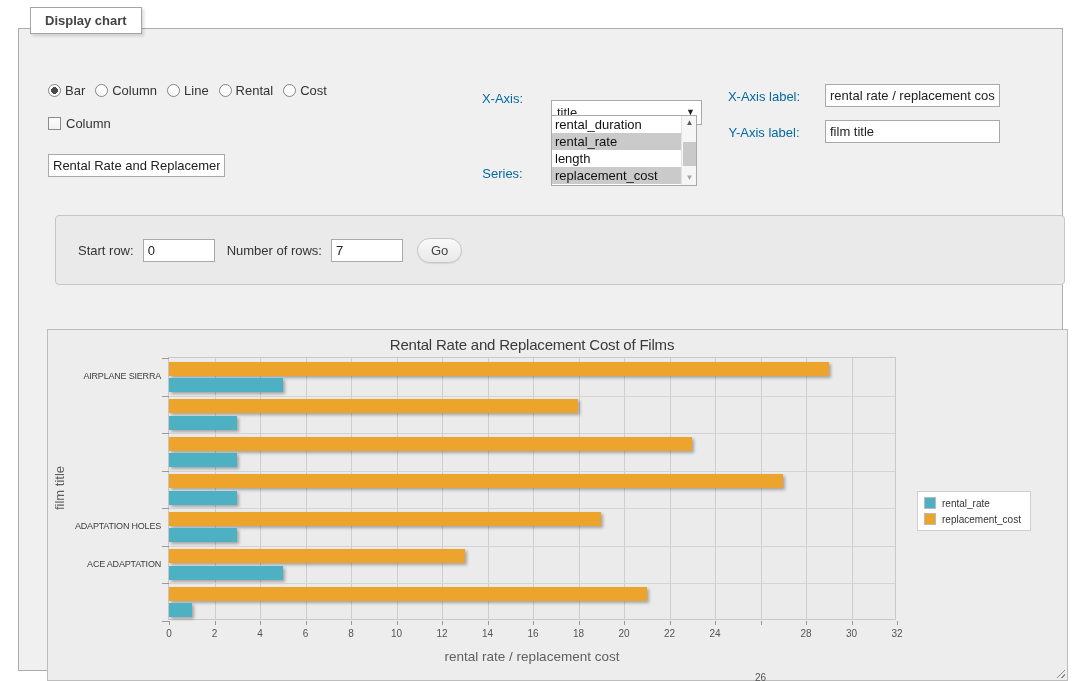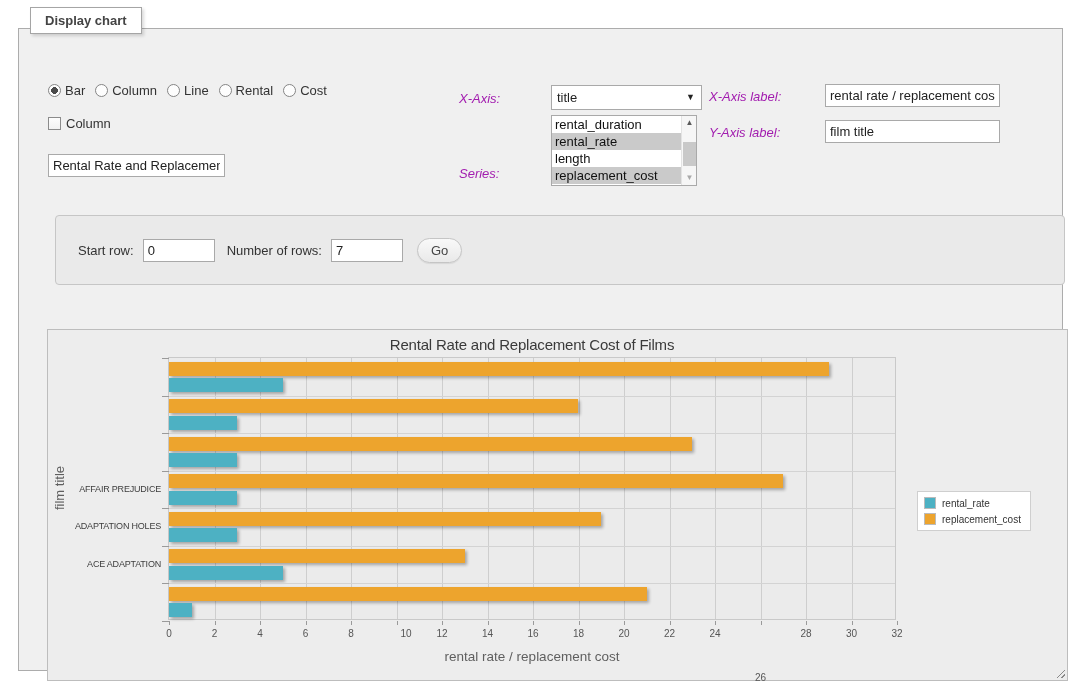--- a/index.html
+++ b/index.html
@@ -12,27 +12,27 @@
   .radio-group { position:absolute; left:29px; top:54px; display:flex; align-items:center; gap:10px; }
   .radio-item { display:inline-flex; align-items:center; gap:4px; cursor:default; }
   input[type=radio] { appearance:none; -webkit-appearance:none; width:13px; height:13px; border:1px solid #858585; border-radius:50%; background:#fdfdfd; margin:0; }
   input[type=radio]:checked { background:radial-gradient(circle, #4a4a4a 0 3.2px, #fdfdfd 3.6px); }
   .stacked-row { position:absolute; left:29px; top:87px; display:flex; align-items:center; gap:5px; }
   input[type=checkbox] { appearance:none; -webkit-appearance:none; width:13px; height:13px; border:1px solid #8b8b8b; background:linear-gradient(#fdfdfd,#f2f2f2); margin:0; }
 
   .text-input { border:1px solid #a9a9a9; background:#fff; height:23px; padding:1px 4px; font-family:"Liberation Sans",sans-serif; font-size:13px; color:#222; }
   .title-input { position:absolute; left:29px; top:125px; width:177px; }
 
-  .field-label { position:absolute; text-align:left; color:#a21caf;font-style:italic; }
+  .field-label { position:absolute; text-align:center; color:#0369a1; }
   .lbl-xaxis   { left:440px; top:62px;  width:87px; }
   .lbl-series  { left:440px; top:137px; width:87px; }
   .lbl-xlabel  { left:690px; top:60px;  width:110px; }
   .lbl-ylabel  { left:690px; top:96px;  width:110px; }
 
-  .select-wrap { position:absolute; left:532px; top:56px; width:151px; height:25px; }
+  .select-wrap { position:absolute; left:532px; top:71px; width:151px; height:25px; }
   .select-wrap select { width:100%; height:100%; appearance:none; -webkit-appearance:none; border:1px solid #a9a9a9; background:#fff; font-family:"Liberation Sans",sans-serif; font-size:13px; color:#222; padding:2px 22px 2px 5px; border-radius:0; }
   .select-arrow { position:absolute; right:7px; top:7px; font-size:9px; color:#222; pointer-events:none; }
 
   .listbox { position:absolute; left:532px; top:86px; width:146px; height:71px; background:#fff; border:1px solid #a9a9a9; overflow:hidden; }
   .listbox .opts { position:absolute; left:0; top:0; right:15px; bottom:0; }
   .listbox .opt { height:17px; line-height:17px; padding:0 3px; white-space:nowrap; color:#111; }
   .listbox .opt.sel { background:#cacaca; }
   .vscroll { position:absolute; right:0; top:0; width:15px; bottom:0; background:#f6f6f6; border-left:1px solid #e3e3e3; }
   .vscroll .btn { position:absolute; left:0; width:15px; height:14px; text-align:center; font-size:8px; line-height:14px; color:#5a5a5a; }
   .vscroll .btn.dn { bottom:0; color:#a9a9a9; }
@@ -152,21 +152,21 @@
         <div class="xtickmark" style="left: 91px;"></div>
         <div class="xticklabel" style="left: 91px;">4</div>
         <div class="vgrid" style="left: 136.5px;"></div>
         <div class="xtickmark" style="left: 136.5px;"></div>
         <div class="xticklabel" style="left: 136.5px;">6</div>
         <div class="vgrid" style="left: 182px;"></div>
         <div class="xtickmark" style="left: 182px;"></div>
         <div class="xticklabel" style="left: 182px;">8</div>
         <div class="vgrid" style="left: 227.5px;"></div>
         <div class="xtickmark" style="left: 227.5px;"></div>
-        <div class="xticklabel" style="left: 227.5px; text-align: right;">10</div>
+        <div class="xticklabel" style="left: 227.5px;">10</div>
         <div class="vgrid" style="left: 273px;"></div>
         <div class="xtickmark" style="left: 273px;"></div>
         <div class="xticklabel" style="left: 273px;">12</div>
         <div class="vgrid" style="left: 318.5px;"></div>
         <div class="xtickmark" style="left: 318.5px;"></div>
         <div class="xticklabel" style="left: 318.5px;">14</div>
         <div class="vgrid" style="left: 364px;"></div>
         <div class="xtickmark" style="left: 364px;"></div>
         <div class="xticklabel" style="left: 364px;">16</div>
         <div class="vgrid" style="left: 409.5px;"></div>
@@ -186,33 +186,33 @@
         <div class="xticklabel" style="left: 591.5px; margin-top: 44px;">26</div>
         <div class="vgrid" style="left: 637px;"></div>
         <div class="xtickmark" style="left: 637px;"></div>
         <div class="xticklabel" style="left: 637px;">28</div>
         <div class="vgrid" style="left: 682.5px;"></div>
         <div class="xtickmark" style="left: 682.5px;"></div>
         <div class="xticklabel" style="left: 682.5px;">30</div>
         <div class="xtickmark" style="left: 728px;"></div>
         <div class="xticklabel" style="left: 728px;">32</div>
         <div class="ytick" style="top: 0px;"></div>
+        <div class="ycat" style="top: 0px; height: 37.5714px; line-height: 37.5714px;">AIRPLANE SIERRA</div>
         <div class="bar" style="top: 3.5px; width: 659.522px; background: linear-gradient(rgb(237, 164, 45), rgb(237, 164, 45));"></div>
         <div class="bar" style="top: 20px; width: 113.522px; background: linear-gradient(rgb(77, 177, 195), rgb(77, 177, 195));"></div>
         <div class="hgrid" style="top: 37.5714px;"></div>
         <div class="ytick" style="top: 37.5714px;"></div>
         <div class="bar" style="top: 41.0714px; width: 409.272px; background: linear-gradient(rgb(237, 164, 45), rgb(237, 164, 45));"></div>
         <div class="bar" style="top: 57.5714px; width: 68.0225px; background: linear-gradient(rgb(77, 177, 195), rgb(77, 177, 195));"></div>
         <div class="hgrid" style="top: 75.1429px;"></div>
         <div class="ytick" style="top: 75.1429px;"></div>
         <div class="bar" style="top: 78.6429px; width: 523.022px; background: linear-gradient(rgb(237, 164, 45), rgb(237, 164, 45));"></div>
         <div class="bar" style="top: 95.1429px; width: 68.0225px; background: linear-gradient(rgb(77, 177, 195), rgb(77, 177, 195));"></div>
         <div class="hgrid" style="top: 112.714px;"></div>
         <div class="ytick" style="top: 112.714px;"></div>
-        <div class="ycat" style="top: 112.714px; height: 37.5714px; line-height: 37.5714px;">AFFAIR PREJUDICE</div>
         <div class="bar" style="top: 116.214px; width: 614.022px; background: linear-gradient(rgb(237, 164, 45), rgb(237, 164, 45));"></div>
         <div class="bar" style="top: 132.714px; width: 68.0225px; background: linear-gradient(rgb(77, 177, 195), rgb(77, 177, 195));"></div>
         <div class="hgrid" style="top: 150.286px;"></div>
         <div class="ytick" style="top: 150.286px;"></div>
         <div class="ycat" style="top: 150.286px; height: 37.5714px; line-height: 37.5714px;">ADAPTATION HOLES</div>
         <div class="bar" style="top: 153.786px; width: 432.022px; background: linear-gradient(rgb(237, 164, 45), rgb(237, 164, 45));"></div>
         <div class="bar" style="top: 170.286px; width: 68.0225px; background: linear-gradient(rgb(77, 177, 195), rgb(77, 177, 195));"></div>
         <div class="hgrid" style="top: 187.857px;"></div>
         <div class="ytick" style="top: 187.857px;"></div>
         <div class="ycat" style="top: 187.857px; height: 37.5714px; line-height: 37.5714px;">ACE ADAPTATION</div>

